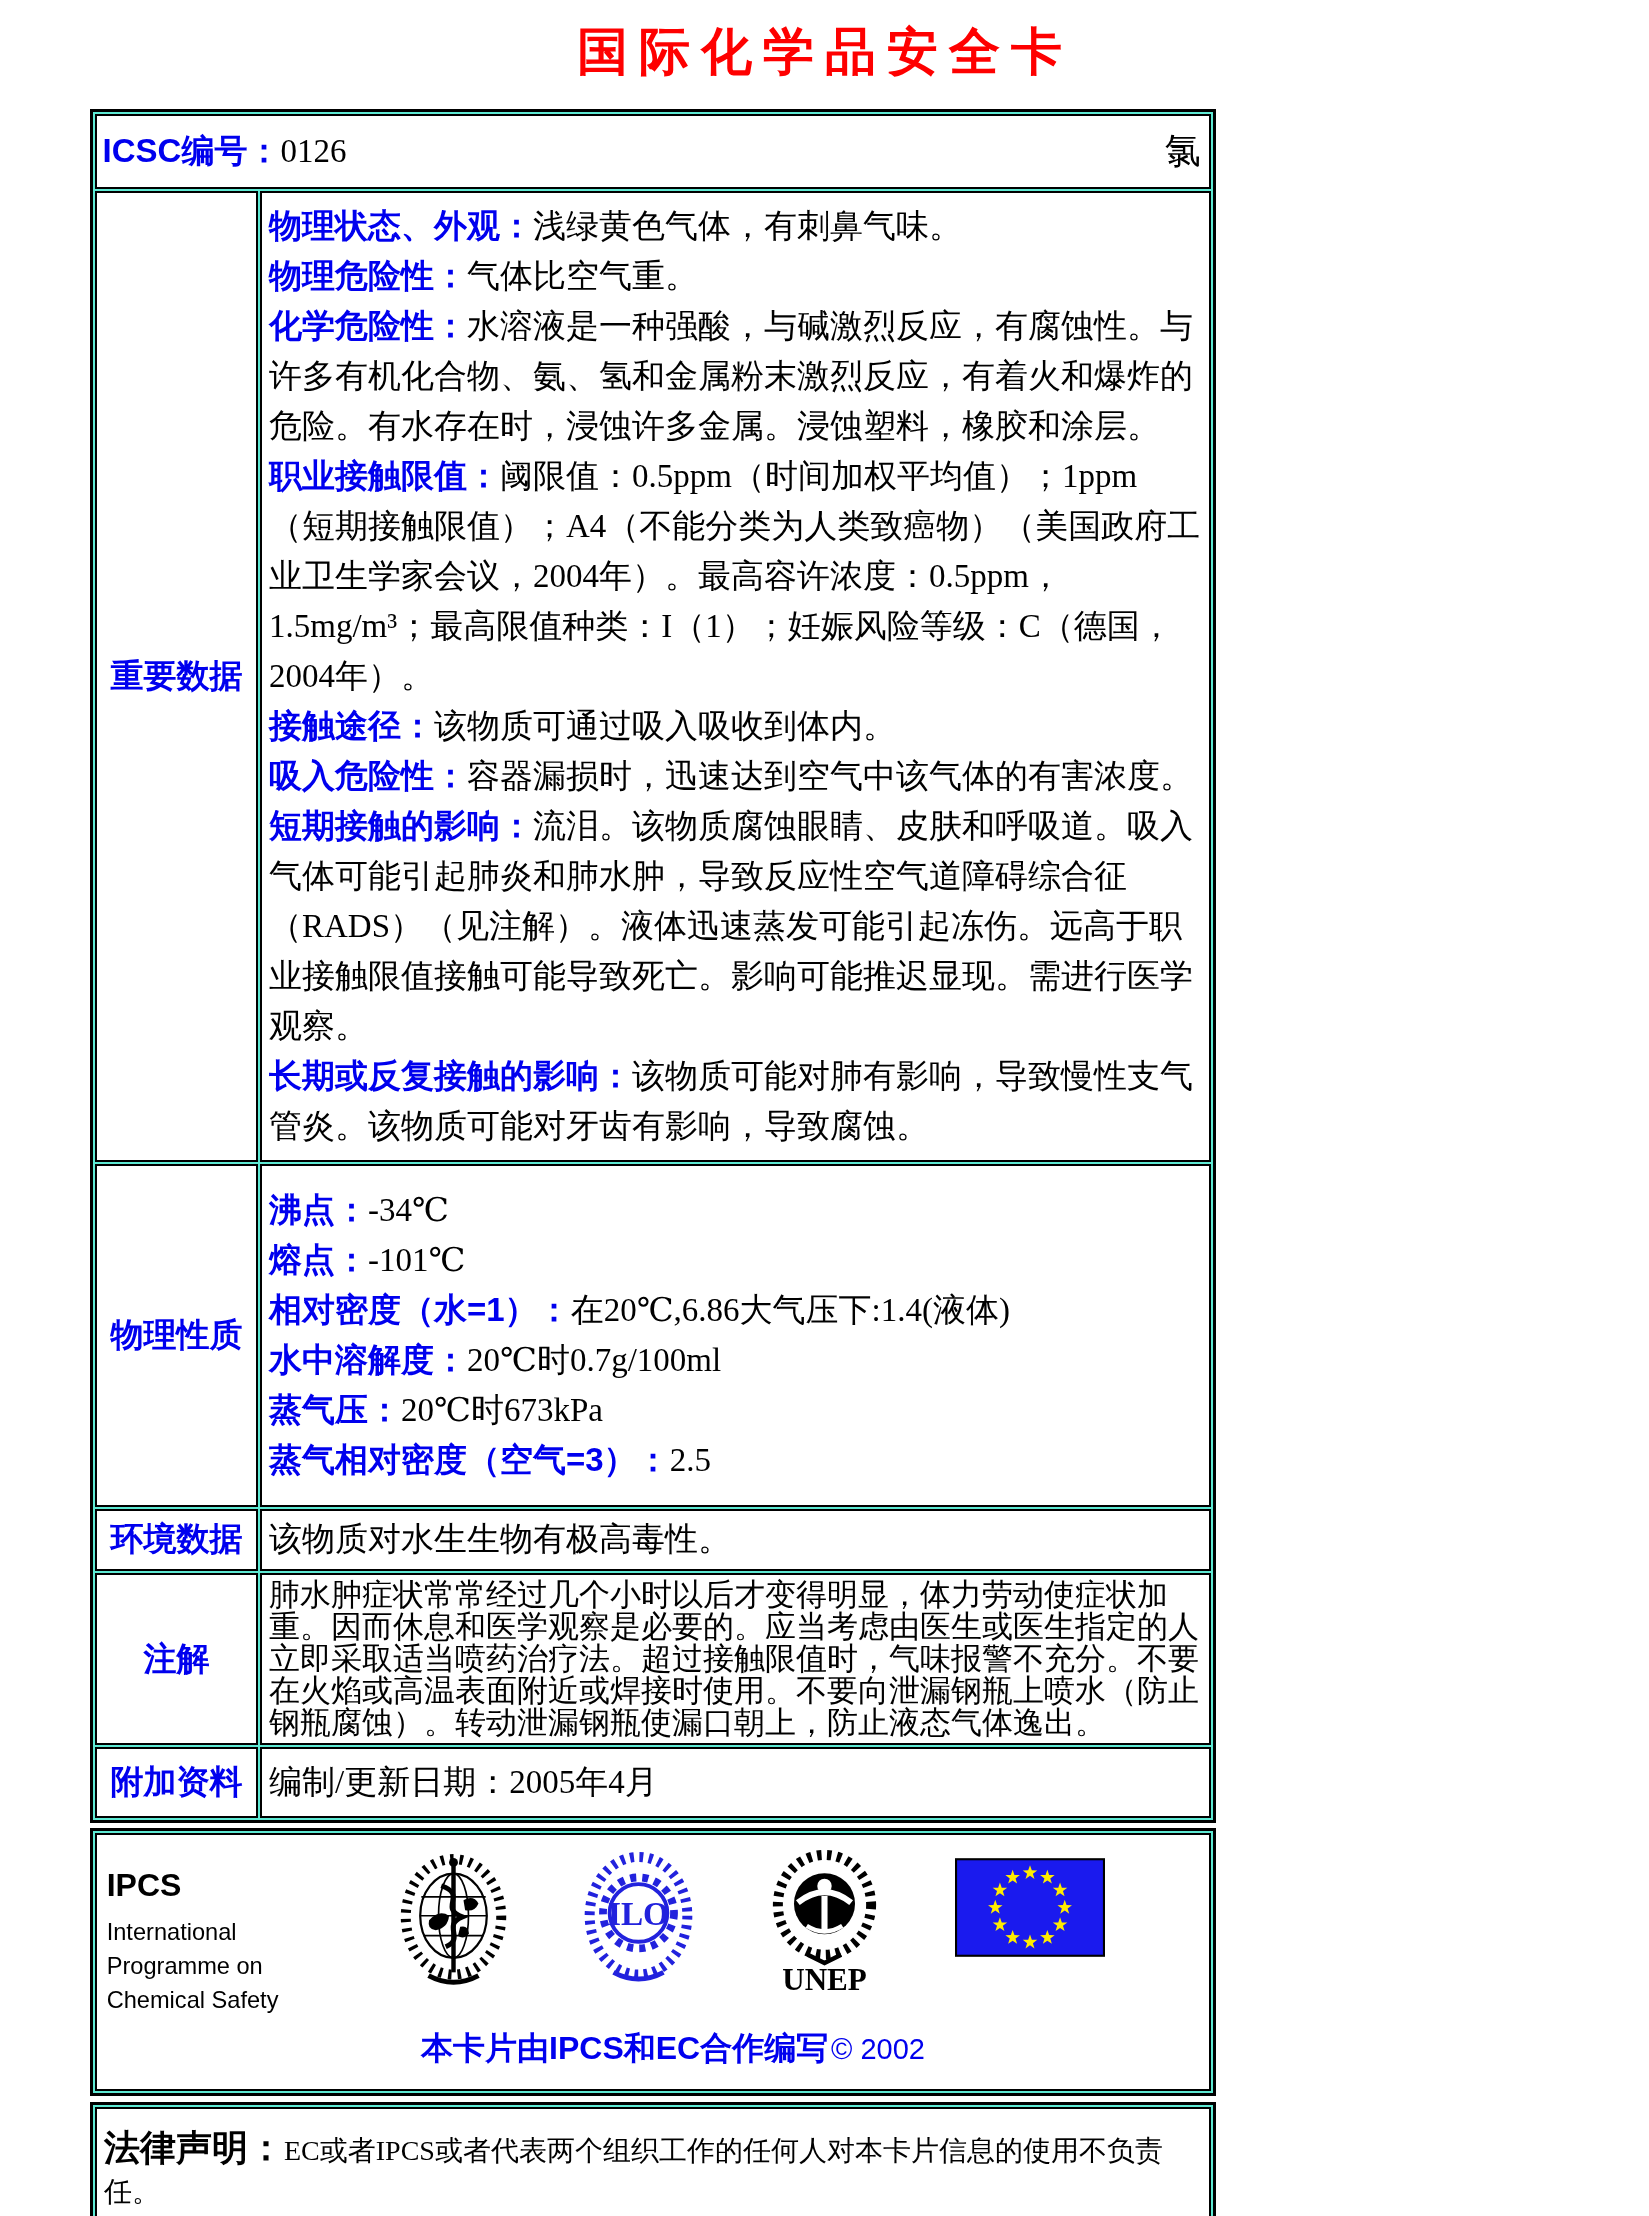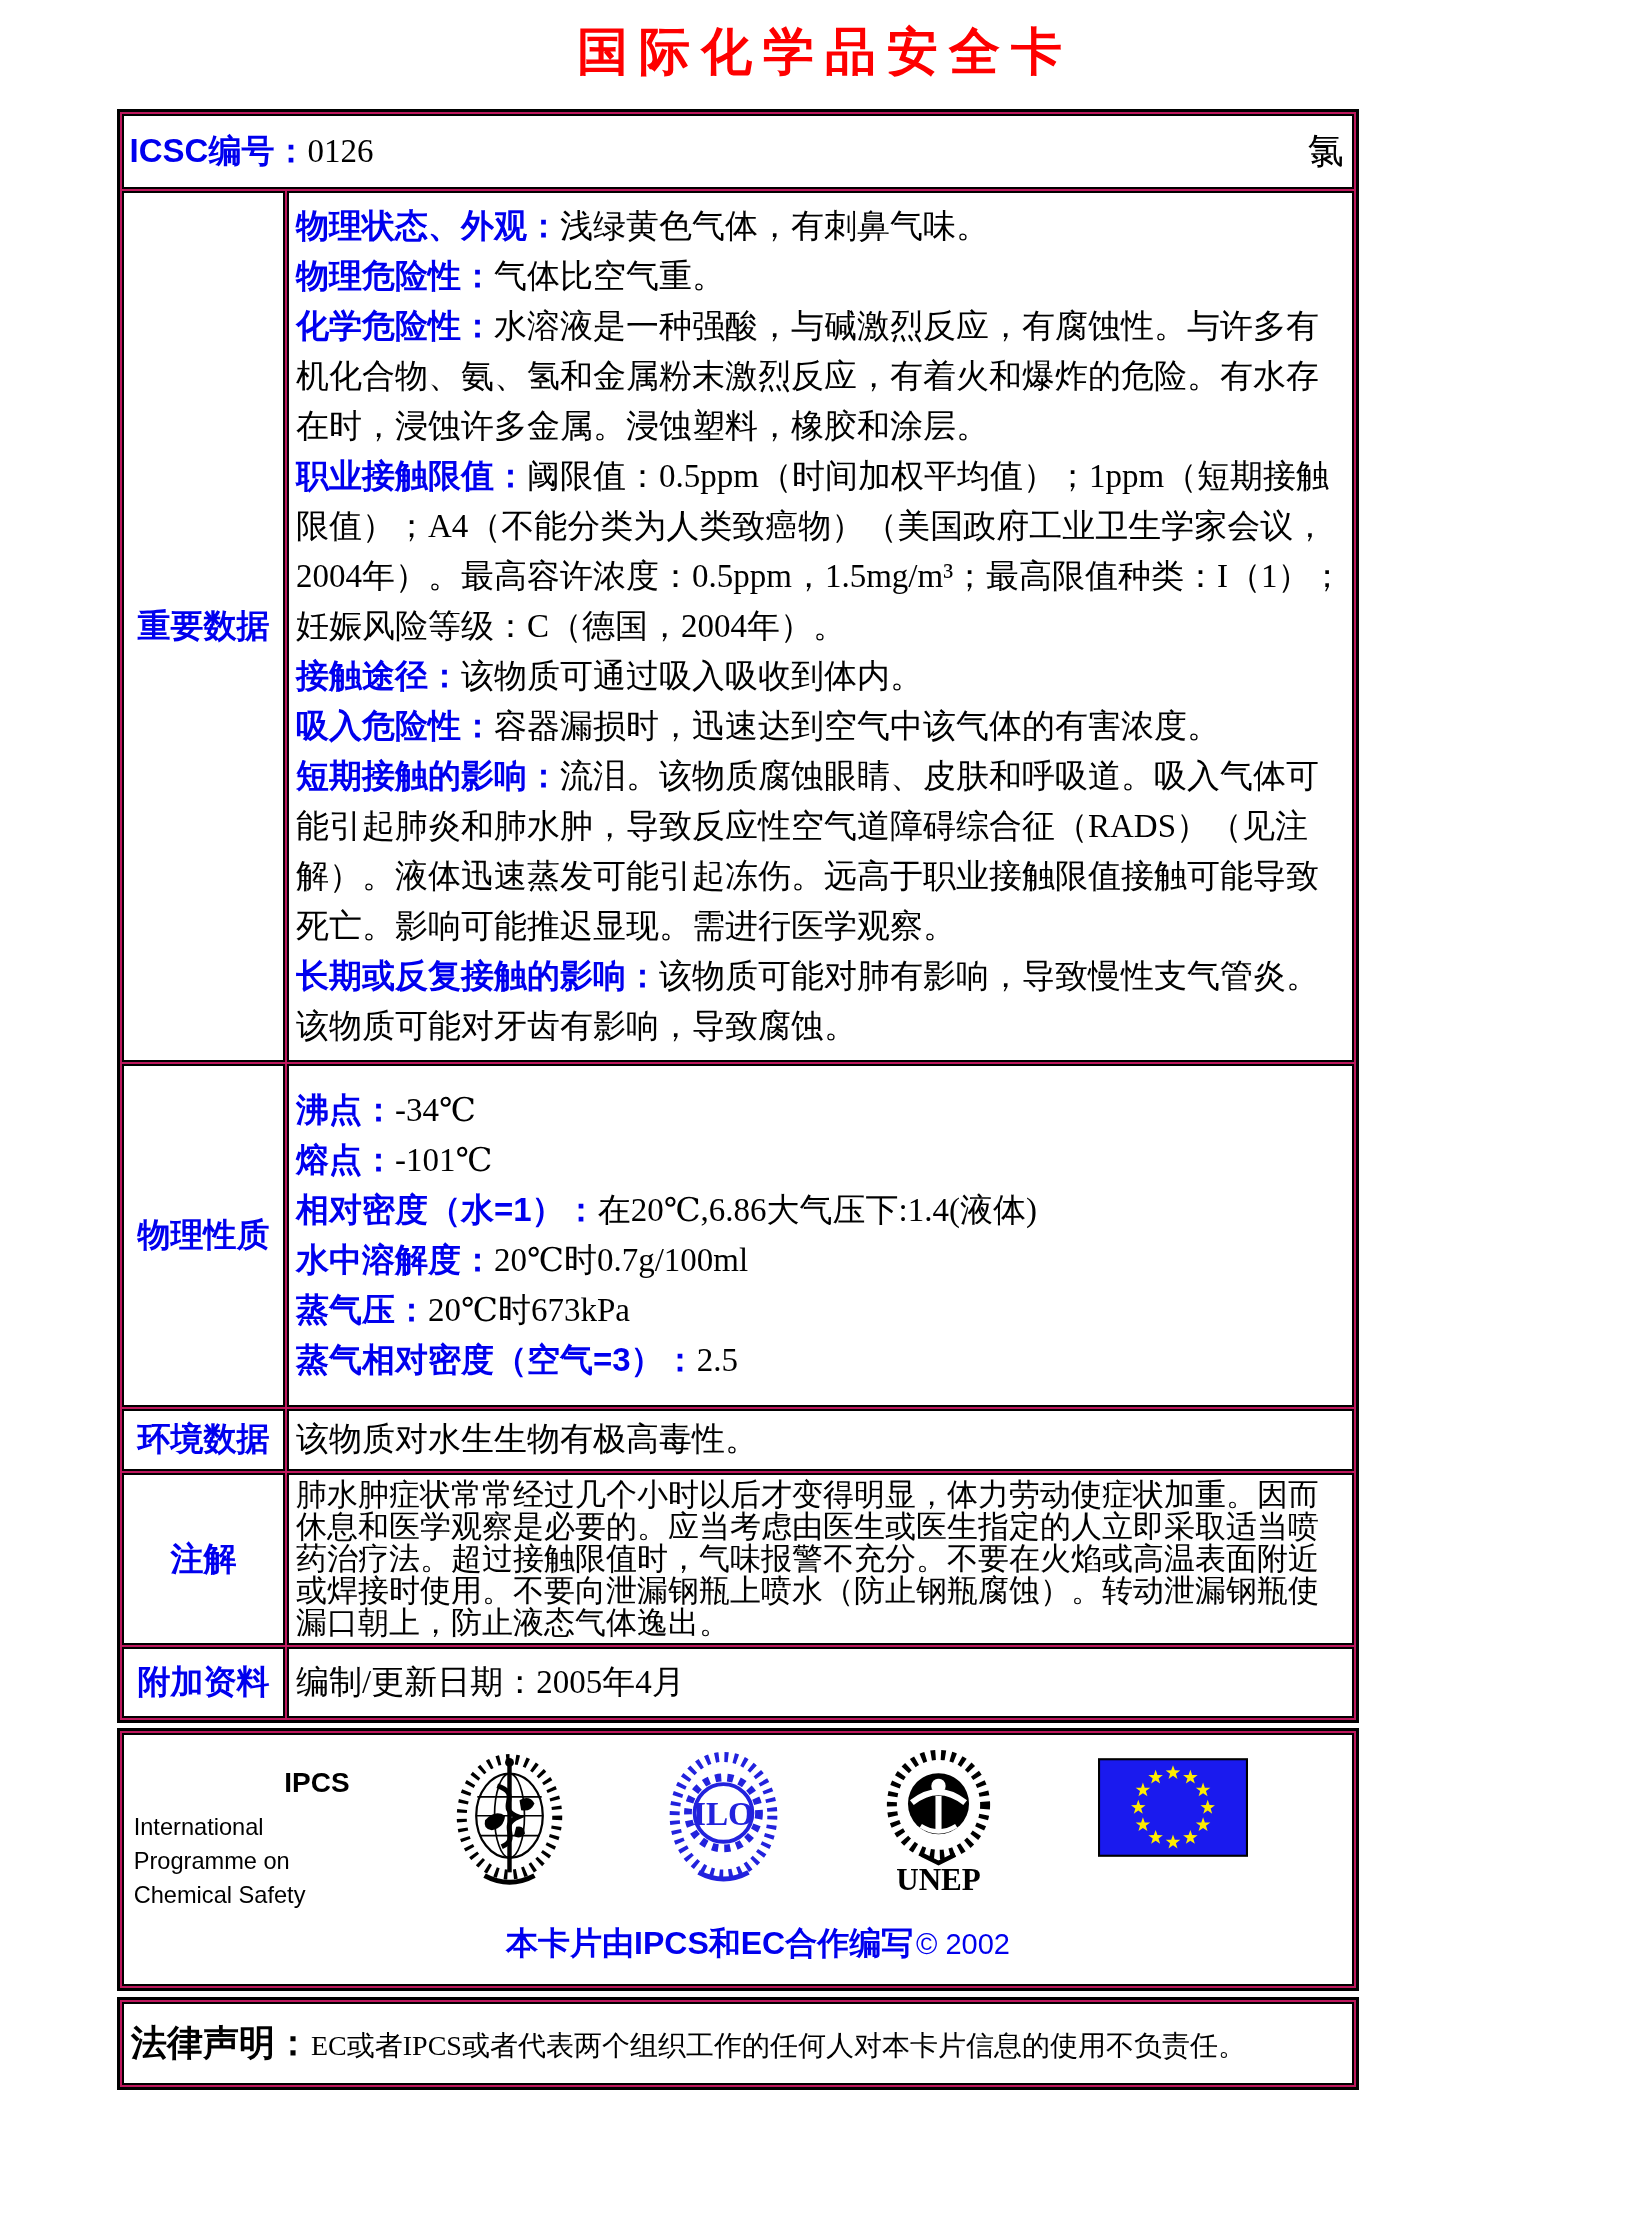--- a/index.html
+++ b/index.html
@@ -2,42 +2,42 @@
 <html style="font-size:11px"><head>
 <meta charset="utf-8">
 <style>
   html,body{margin:0;padding:0;background:#fff;}
   body{width:1650px;height:2216px;font-family:"Liberation Serif","DejaVu Serif",serif;color:#000;}
   .page{position:relative;padding-top:18px;}
   .sans{font-family:"Liberation Sans","DejaVu Sans",sans-serif;}
   .title{text-align:center;color:#fe0000;font-family:"Liberation Sans","DejaVu Sans",sans-serif;
          font-weight:bold;font-size:51px;letter-spacing:11px;margin:0 0 22px 0;}
   table.main, table.boxtable{border-collapse:separate;border-spacing:2.8px;border:3.5px solid #000;
-         background:#be185d;margin-left:117px;width:1242px;table-layout:fixed;}
+         background:#5eead4;margin-left:90px;width:1126px;table-layout:fixed;}
   td{border:2.1px solid #000;vertical-align:middle;background:#fff;}
   col.c1{width:163px;}
   .blue-label{color:#0000ee;font-weight:bold;font-family:"Liberation Sans","DejaVu Sans",sans-serif;}
   .hdr-cell{padding:11px 8.3px 11px 5.6px;}
   .hdr-flex{display:flex;justify-content:space-between;align-items:center;}
   .hdr-left{font-size:33px;}
   .hdr-num{font-size:33px;}
   .chem-name{font-size:36px;}
   .label-cell{color:#0000ee;font-weight:bold;font-family:"Liberation Sans","DejaVu Sans",sans-serif;
               font-size:33px;text-align:center;padding:2.8px;}
   .content-cell{padding:4.2px 8.3px 4.2px 7px;font-size:33px;}
   .imp{line-height:50px;padding:8.3px 8.3px 8.3px 7px;}
   .phys{line-height:49px;padding:19.5px 8.3px 19.5px 7px;}
   .env{padding:9.7px 8.3px 9.7px 7px;line-height:39px;}
   .notes{font-size:31px;line-height:32px;padding:4.2px 8.3px 4.2px 7px;font-family:Liberation Serif, serif;}
   .add{padding:11px 8.3px 11px 7px;}
   .logos-table{margin-top:4.2px;}
   .logos-cell{padding:0 0 4.2px 0;}
   .logos-row{display:flex;justify-content:space-between;align-items:flex-start;padding:14px 104px 0 9.7px;}
   .ipcs-block{margin-top:18px;width:216px;}
-  .ipcs-name{font-weight:bold;font-size:28px;margin-bottom:11px;text-align:right;}
+  .ipcs-name{font-weight:bold;font-size:32px;margin-bottom:11px;}
   .ipcs-line{font-size:23.6px;line-height:1.45;}
   .eu-flag-wrap{margin-top:9.7px;}
   .caption{text-align:center;margin:9.7px 0 14px 0;padding-left:40px;}
   .cap-main{color:#0000ee;font-weight:bold;font-size:32px;font-family:"Liberation Sans","DejaVu Sans",sans-serif;}
   .cap-copy{color:#0000ee;font-size:29px;font-family:"Liberation Sans","DejaVu Sans",sans-serif;}
   .legal-table{margin-top:5.6px;}
   .legal-cell{padding:15.3px 9.7px 15.3px 7px;font-size:28px;}
   .legal-label{font-weight:bold;font-family:"Liberation Sans","DejaVu Sans",sans-serif;font-size:36px;}
 </style>
 </head>

